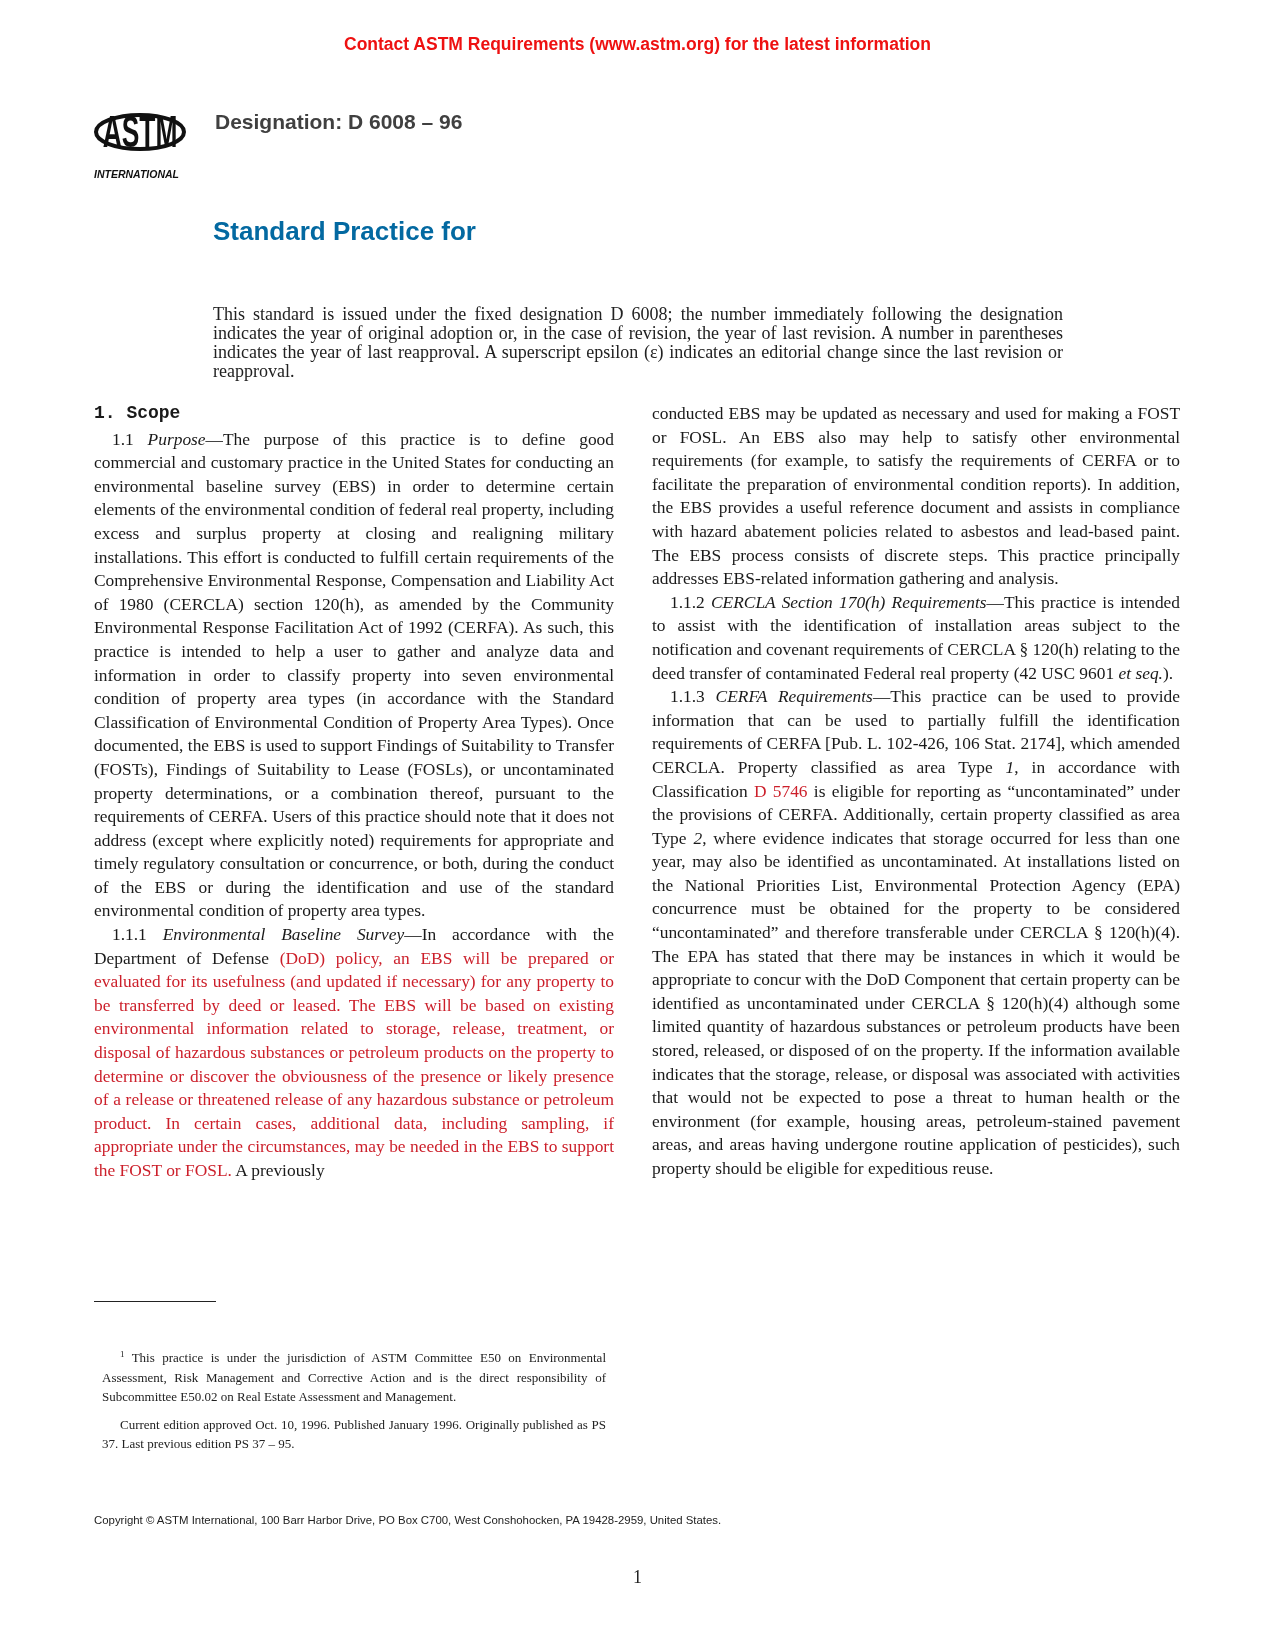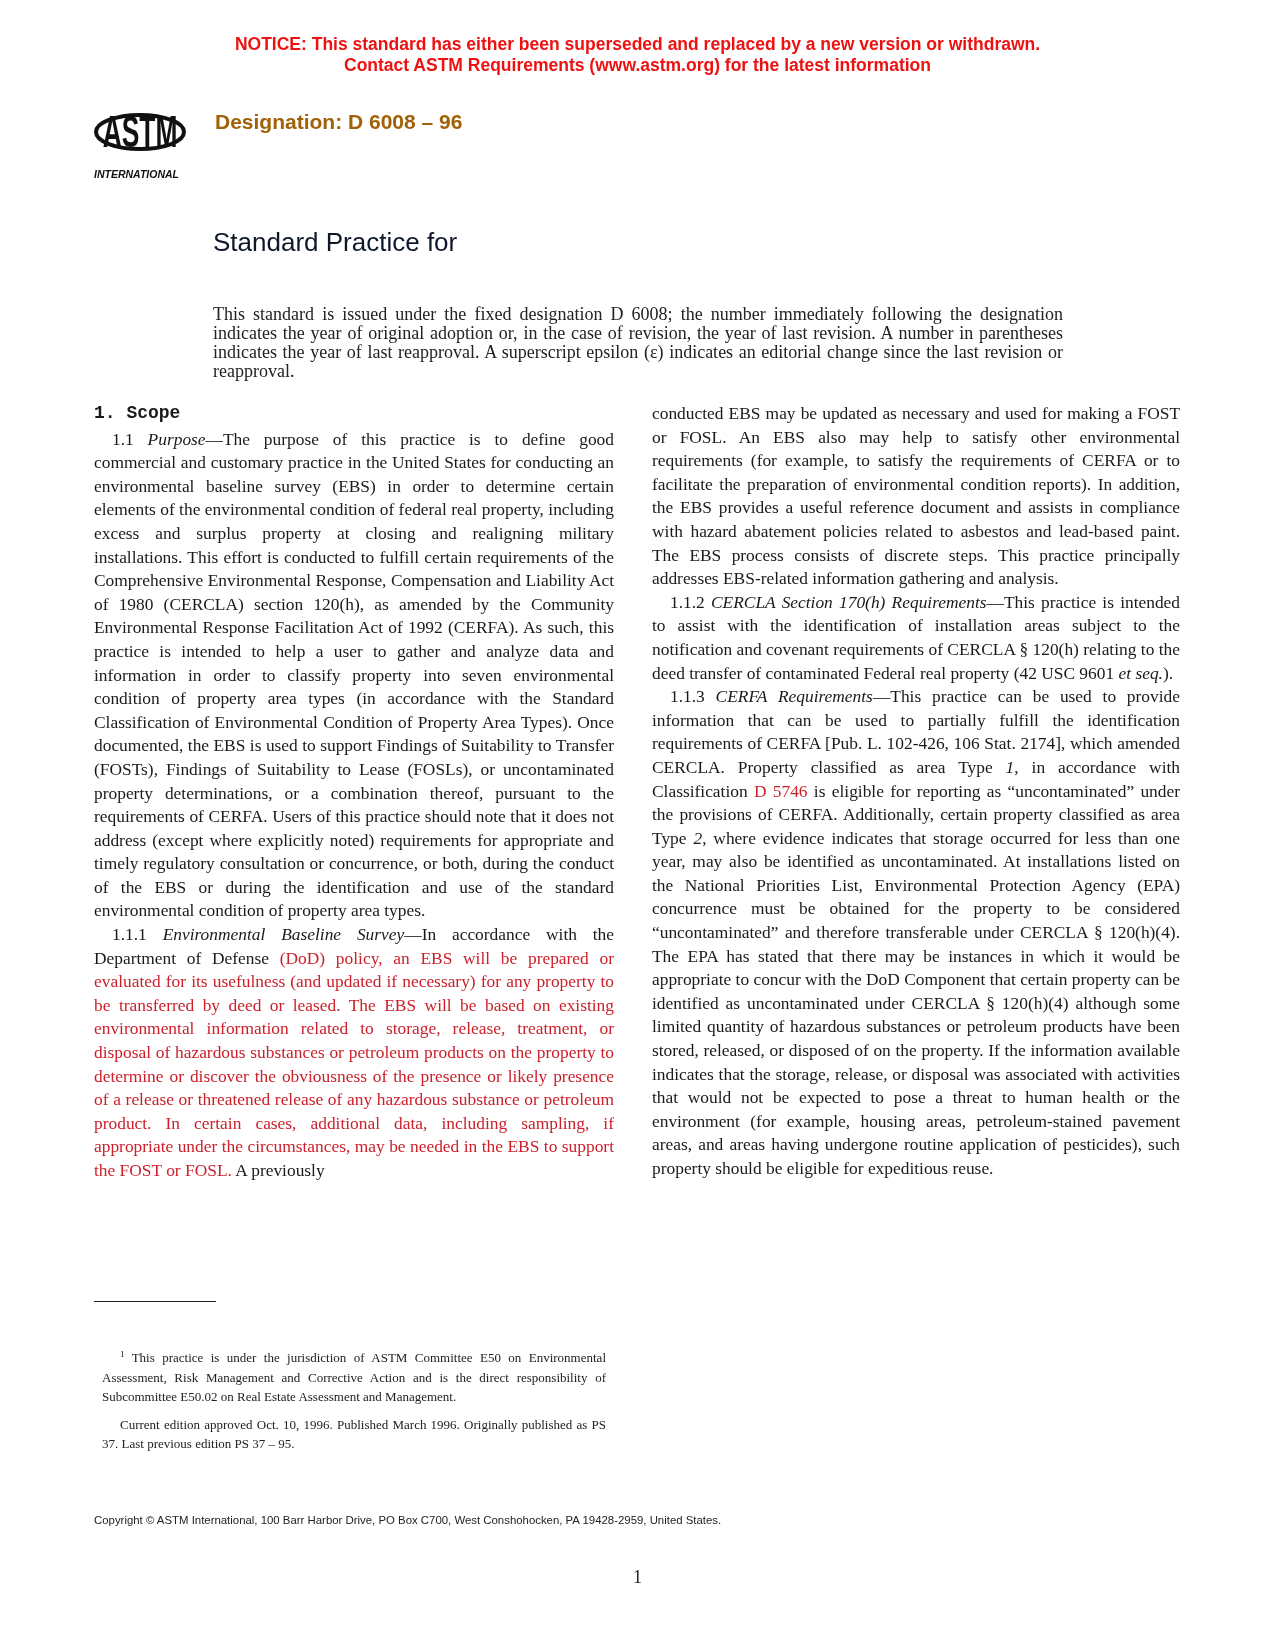--- a/index.html
+++ b/index.html
@@ -3,22 +3,22 @@
 <meta charset="utf-8">
 <style>
   html, body { margin: 0; padding: 0; background: #ffffff; }
   body { width: 1275px; height: 1650px; position: relative; overflow: hidden; color: #111; }
   .sans { font-family: "Liberation Sans", "DejaVu Sans", sans-serif; }
   .serif { font-family: "Liberation Serif", "DejaVu Serif", serif; }
 
   .notice { position: absolute; top: 34px; left: 0; width: 1275px; text-align: center;
             color: #ee1111; font-weight: bold; font-size: 17.5px; line-height: 21px; }
   .logo { position: absolute; left: 92px; top: 92px; width: 110px; height: 90px; }
-  .designation { position: absolute; left: 215px; top: 110px; font-size: 21px; font-weight: bold; color: #a16207; }
-  .title { position: absolute; left: 213px; top: 216px; font-size: 26px; font-weight: normal; line-height: 31px; color: #0f172a; margin-top: 11px; }
+  .designation { position: absolute; left: 215px; top: 110px; font-size: 21px; font-weight: bold; color: #404040; }
+  .title { position: absolute; left: 213px; top: 216px; font-size: 26px; font-weight: bold; line-height: 31px; color: #0369a1; }
   .title sup { font-size: 15px; vertical-align: super; line-height: 0; }
   .preamble { position: absolute; left: 213px; top: 305px; width: 850px; font-size: 18px; line-height: 19px; color: #222; text-align: justify; }
 
   .col { position: absolute; top: 402px; font-size: 17.4px; line-height: 23.6px; text-align: justify; color: #1a1a1a; }
   .col-left { left: 94px; width: 520px; }
   .col-right { left: 652px; top: 402px; width: 528px; }
   .col p { margin: 0; }
   .indent { text-indent: 18px; }
   .h1 { font-weight: bold; font-size: 18px; margin-bottom: 2px !important; font-family: Liberation Mono, monospace; }
   .red { color: #cc1f2a; }
@@ -29,21 +29,20 @@
   .footnotes p { margin: 8px; }
   .footnotes sup { font-size: 9px; }
 
   .copyright { position: absolute; left: 94px; top: 1514px; font-size: 11.4px; color: #222; }
   .pagenum { position: absolute; left: 0; width: 1275px; top: 1567px; text-align: center; font-size: 18px; color: #222; }
 </style>
 </head>
 <body>
 
 <div class="notice sans">
-  <div>NOTICE: This standard has either been superseded and replaced by a new version or withdrawn.</div>
   <div>Contact ASTM Requirements (www.astm.org) for the latest information</div>
 </div>
 
 <div class="logo">
   <svg width="110" height="90" viewBox="0 0 110 90">
     <ellipse cx="48" cy="40" rx="44" ry="17" fill="none" stroke="#111" stroke-width="4"></ellipse>
     <text x="48" y="55" text-anchor="middle" font-family="Liberation Sans, sans-serif" font-weight="bold" font-size="44" fill="#111" transform="scale(0.6,1) translate(32,0)">ASTM</text>
     <text x="2" y="86" font-family="Liberation Sans, sans-serif" font-weight="bold" font-style="italic" font-size="10.5" fill="#111">INTERNATIONAL</text>
   </svg>
 </div>
@@ -58,21 +57,21 @@
 
 <div class="col col-left serif">
   <p class="h1">1.  Scope</p>
   <p class="indent"><span>1.1 </span><i>Purpose</i><span>—The purpose of this practice is to define good commercial and customary practice in the United States for conducting an environmental baseline survey (EBS) in order to determine certain elements of the environmental condition of federal real property, including excess and surplus property at closing and realigning military installations. This effort is conducted to fulfill certain requirements of the Comprehensive Environmental Response, Compensation and Liability Act of 1980 (CERCLA) section 120(h), as amended by the Community Environmental Response Facilitation Act of 1992 (CERFA). As such, this practice is intended to help a user to gather and analyze data and information in order to classify property into seven environmental condition of property area types (in accordance with the Standard Classification of Environmental Condition of Property Area Types). Once documented, the EBS is used to support Findings of Suitability to Transfer (FOSTs), Findings of Suitability to Lease (FOSLs), or uncontaminated property determinations, or a combination thereof, pursuant to the requirements of CERFA. Users of this practice should note that it does not address (except where explicitly noted) requirements for appropriate and timely regulatory consultation or concurrence, or both, during the conduct of the EBS or during the identification and use of the standard environmental condition of property area types.</span></p>
   <p class="indent"><span>1.1.1 </span><i>Environmental Baseline Survey</i><span>—In accordance with the Department of Defense </span><span class="red">(DoD) policy, an EBS will be prepared or evaluated for its usefulness (and updated if necessary) for any property to be transferred by deed or leased. The EBS will be based on existing environmental information related to storage, release, treatment, or disposal of hazardous substances or petroleum products on the property to determine or discover the obviousness of the presence or likely presence of a release or threatened release of any hazardous substance or petroleum product. In certain cases, additional data, including sampling, if appropriate under the circumstances, may be needed in the EBS to support the FOST or FOSL.</span><span> A previously</span></p>
 </div>
 
 <div class="fn-rule"></div>
 <div class="footnotes serif">
   <p class="indent"><sup>1</sup><span> This practice is under the jurisdiction of ASTM Committee E50 on Environmental Assessment, Risk Management and Corrective Action and is the direct responsibility of Subcommittee E50.02 on Real Estate Assessment and Management.</span></p>
-  <p class="indent">Current edition approved Oct. 10, 1996. Published March 1996. Originally published as PS 37. Last previous edition PS 37 – 95.</p>
+  <p class="indent">Current edition approved Oct. 10, 1996. Published January 1996. Originally published as PS 37. Last previous edition PS 37 – 95.</p>
 </div>
 
 <div class="col col-right serif">
   <p><span>conducted EBS may be updated as necessary and used for making a FOST or FOSL. An EBS also may help to satisfy other environmental requirements (for example, to satisfy the requirements of CERFA or to facilitate the preparation of environmental condition reports). In addition, the EBS provides a useful reference document and assists in compliance with hazard abatement policies related to asbestos and lead-based paint. The EBS process consists of discrete steps. This practice principally addresses EBS-related information gathering and analysis.</span></p>
   <p class="indent"><span>1.1.2 </span><i>CERCLA Section 170(h) Requirements</i><span>—This practice is intended to assist with the identification of installation areas subject to the notification and covenant requirements of CERCLA § 120(h) relating to the deed transfer of contaminated Federal real property (42 USC 9601 </span><i>et seq.</i><span>).</span></p>
   <p class="indent"><span>1.1.3 </span><i>CERFA Requirements</i><span>—This practice can be used to provide information that can be used to partially fulfill the identification requirements of CERFA [Pub. L. 102-426, 106 Stat. 2174], which amended CERCLA. Property classified as area Type </span><i>1</i><span>, in accordance with Classification </span><span class="red">D 5746</span><span> is eligible for reporting as “uncontaminated” under the provisions of CERFA. Additionally, certain property classified as area Type </span><i>2</i><span>, where evidence indicates that storage occurred for less than one year, may also be identified as uncontaminated. At installations listed on the National Priorities List, Environmental Protection Agency (EPA) concurrence must be obtained for the property to be considered “uncontaminated” and therefore transferable under CERCLA § 120(h)(4). The EPA has stated that there may be instances in which it would be appropriate to concur with the DoD Component that certain property can be identified as uncontaminated under CERCLA § 120(h)(4) although some limited quantity of hazardous substances or petroleum products have been stored, released, or disposed of on the property. If the information available indicates that the storage, release, or disposal was associated with activities that would not be expected to pose a threat to human health or the environment (for example, housing areas, petroleum-stained pavement areas, and areas having undergone routine application of pesticides), such property should be eligible for expeditious reuse.</span></p>
 </div>
 
 <div class="copyright sans">Copyright © ASTM International, 100 Barr Harbor Drive, PO Box C700, West Conshohocken, PA 19428-2959, United States.</div>
 <div class="pagenum serif">1</div>

